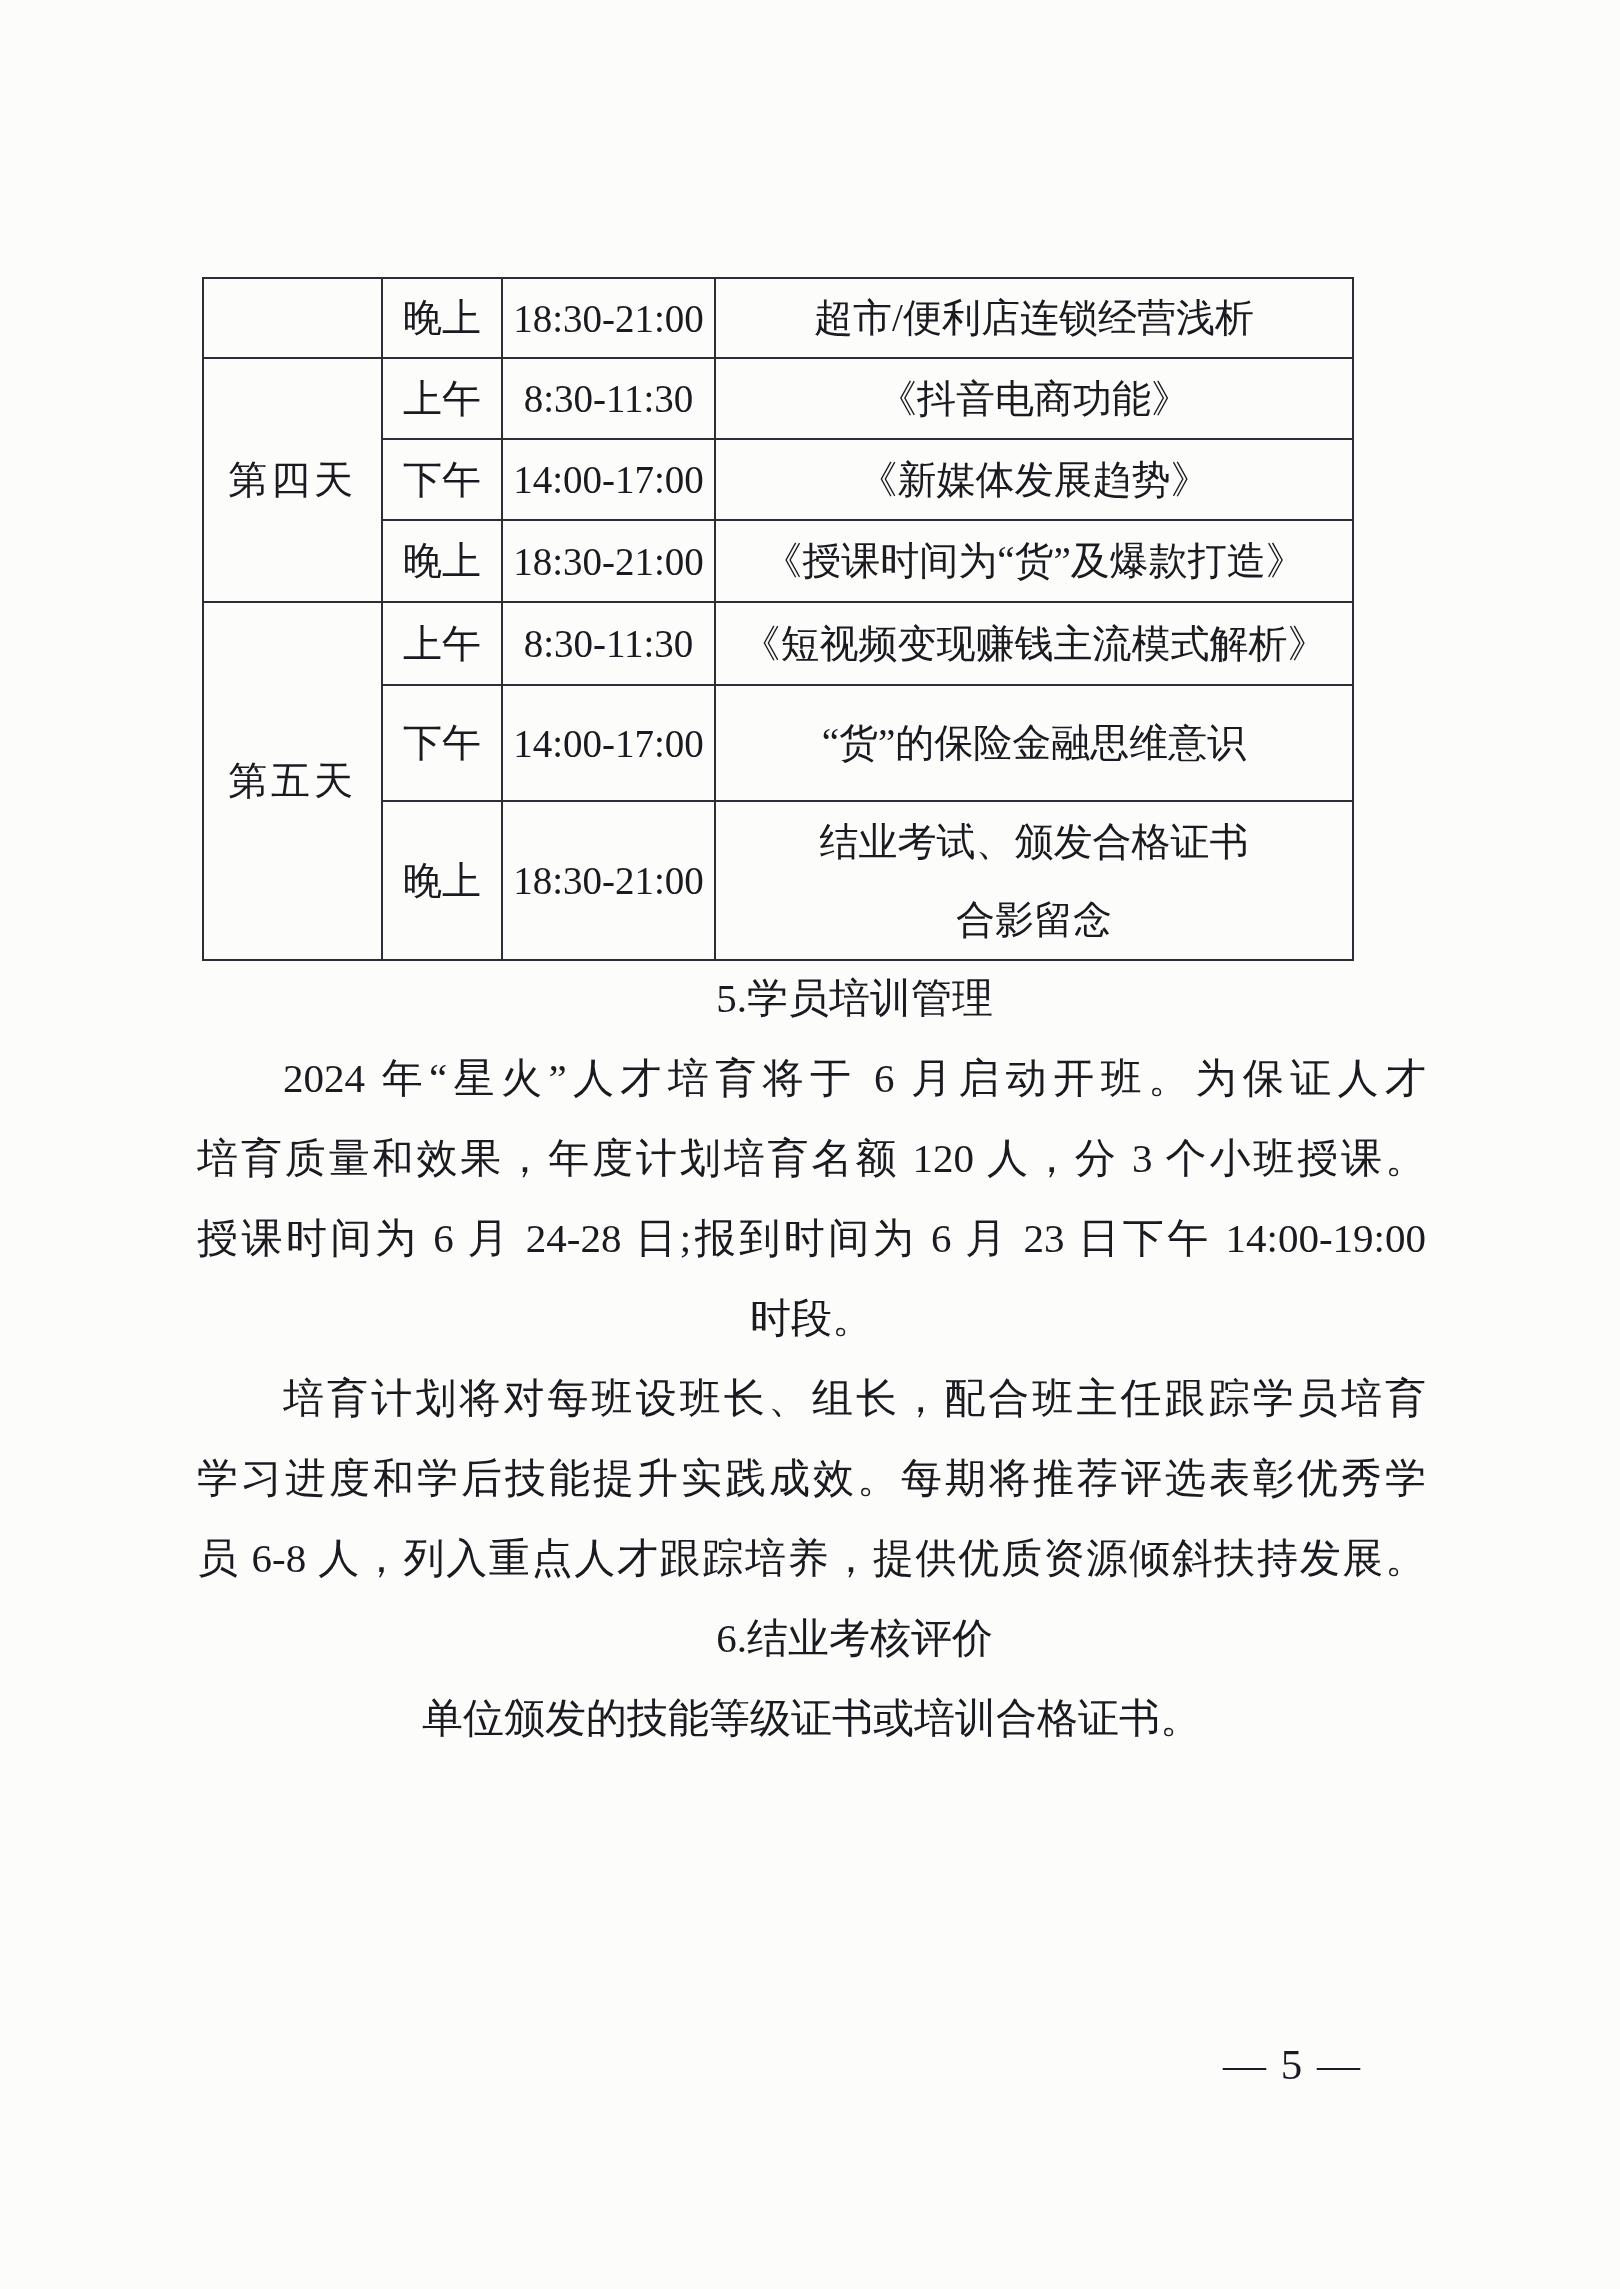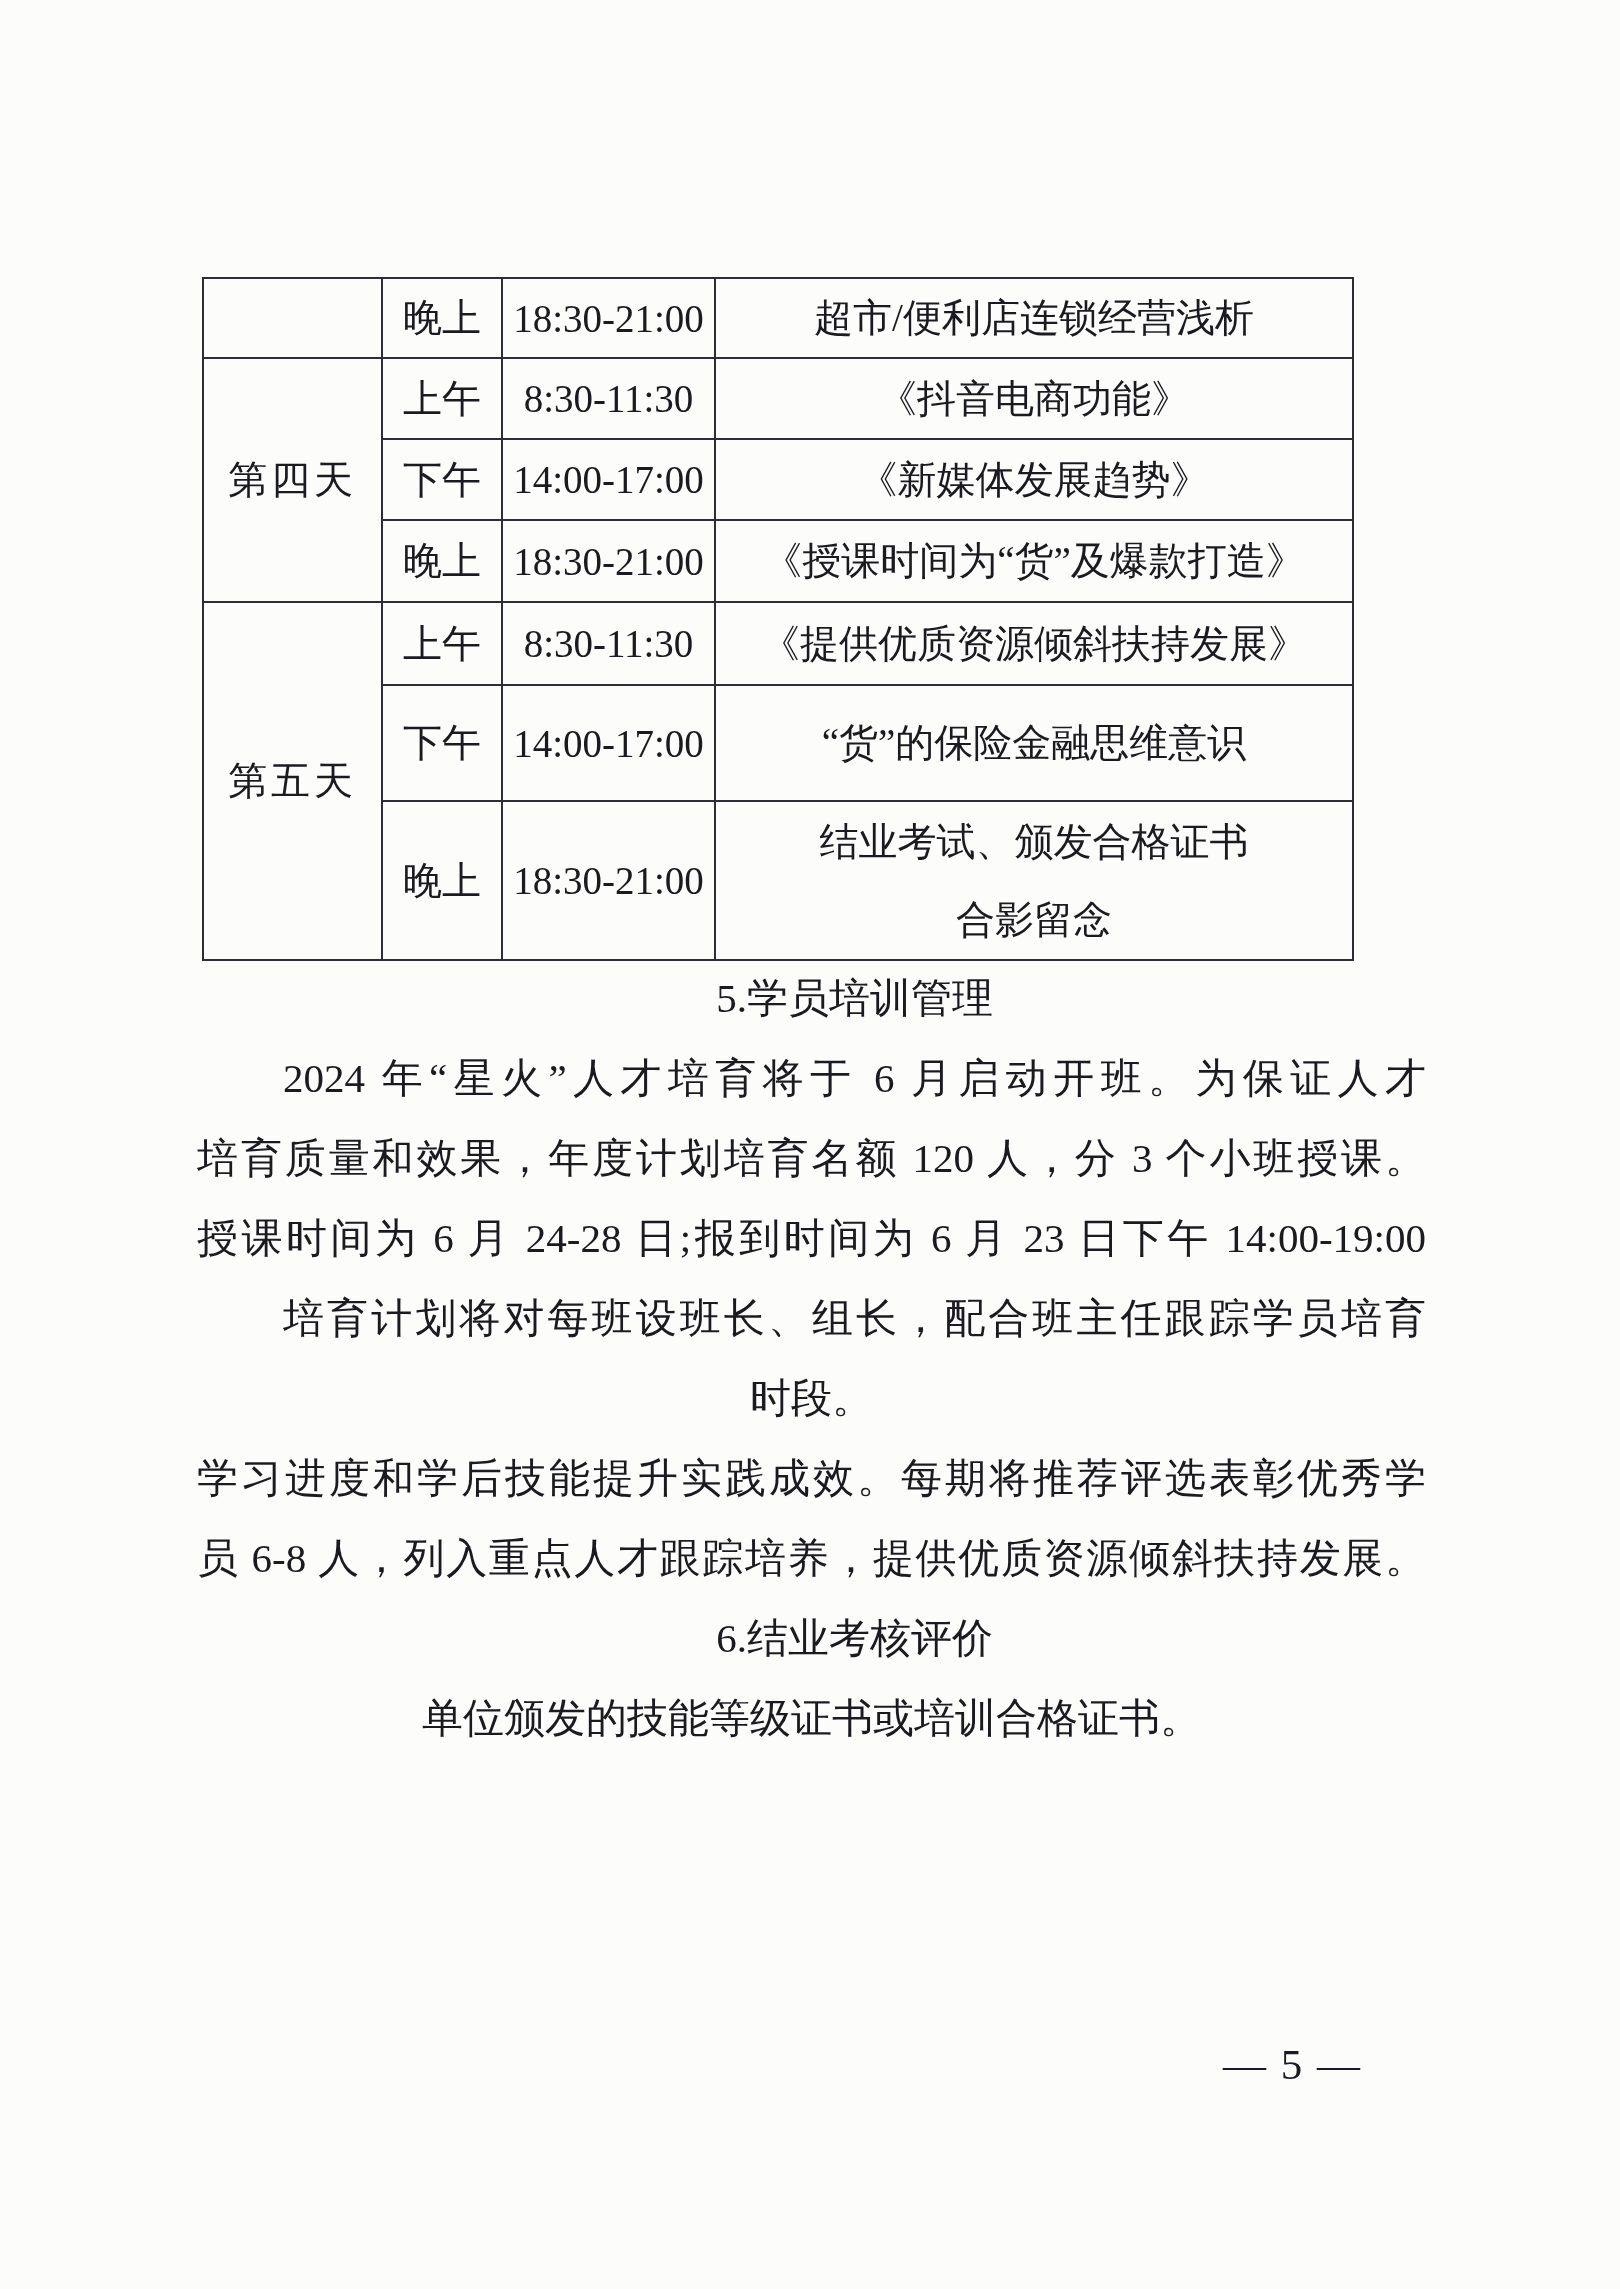--- a/index.html
+++ b/index.html
@@ -89,21 +89,21 @@
     </tr>
     <tr class="r4">
       <td class="session">晚上</td>
       <td class="time">18:30-21:00</td>
       <td class="course">《授课时间为“货”及爆款打造》</td>
     </tr>
     <tr class="r5">
       <td class="day" rowspan="3">第五天</td>
       <td class="session">上午</td>
       <td class="time">8:30-11:30</td>
-      <td class="course">《提供优质资源倾斜扶持发展》</td>
+      <td class="course">《短视频变现赚钱主流模式解析》</td>
     </tr>
     <tr class="r6">
       <td class="session">下午</td>
       <td class="time">14:00-17:00</td>
       <td class="course">“货”的保险金融思维意识</td>
     </tr>
     <tr class="r7">
       <td class="session">晚上</td>
       <td class="time">18:30-21:00</td>
       <td class="course two-line">
@@ -113,23 +113,23 @@
     </tr>
   </tbody>
     </table>
 
   <div class="body-block">
     <div class="line indent">5.学员培训管理</div>
 
     <div class="line just indent">2024 年“星火”人才培育将于 6 月启动开班。为保证人才</div>
     <div class="line just">培育质量和效果，年度计划培育名额 120 人，分 3 个小班授课。</div>
     <div class="line just">授课时间为 6 月 24-28 日;报到时间为 6 月 23 日下午 14:00-19:00</div>
+    <div class="line">时段。</div>
+
     <div class="line just indent">培育计划将对每班设班长、组长，配合班主任跟踪学员培育</div>
-
-    <div class="line">时段。</div>
     <div class="line just">学习进度和学后技能提升实践成效。每期将推荐评选表彰优秀学</div>
     <div class="line just">员 6-8 人，列入重点人才跟踪培养，提供优质资源倾斜扶持发展。</div>
 
     <div class="line indent">6.结业考核评价</div>
 
     <div class="line">单位颁发的技能等级证书或培训合格证书。</div>
 
 
   </div>
 

